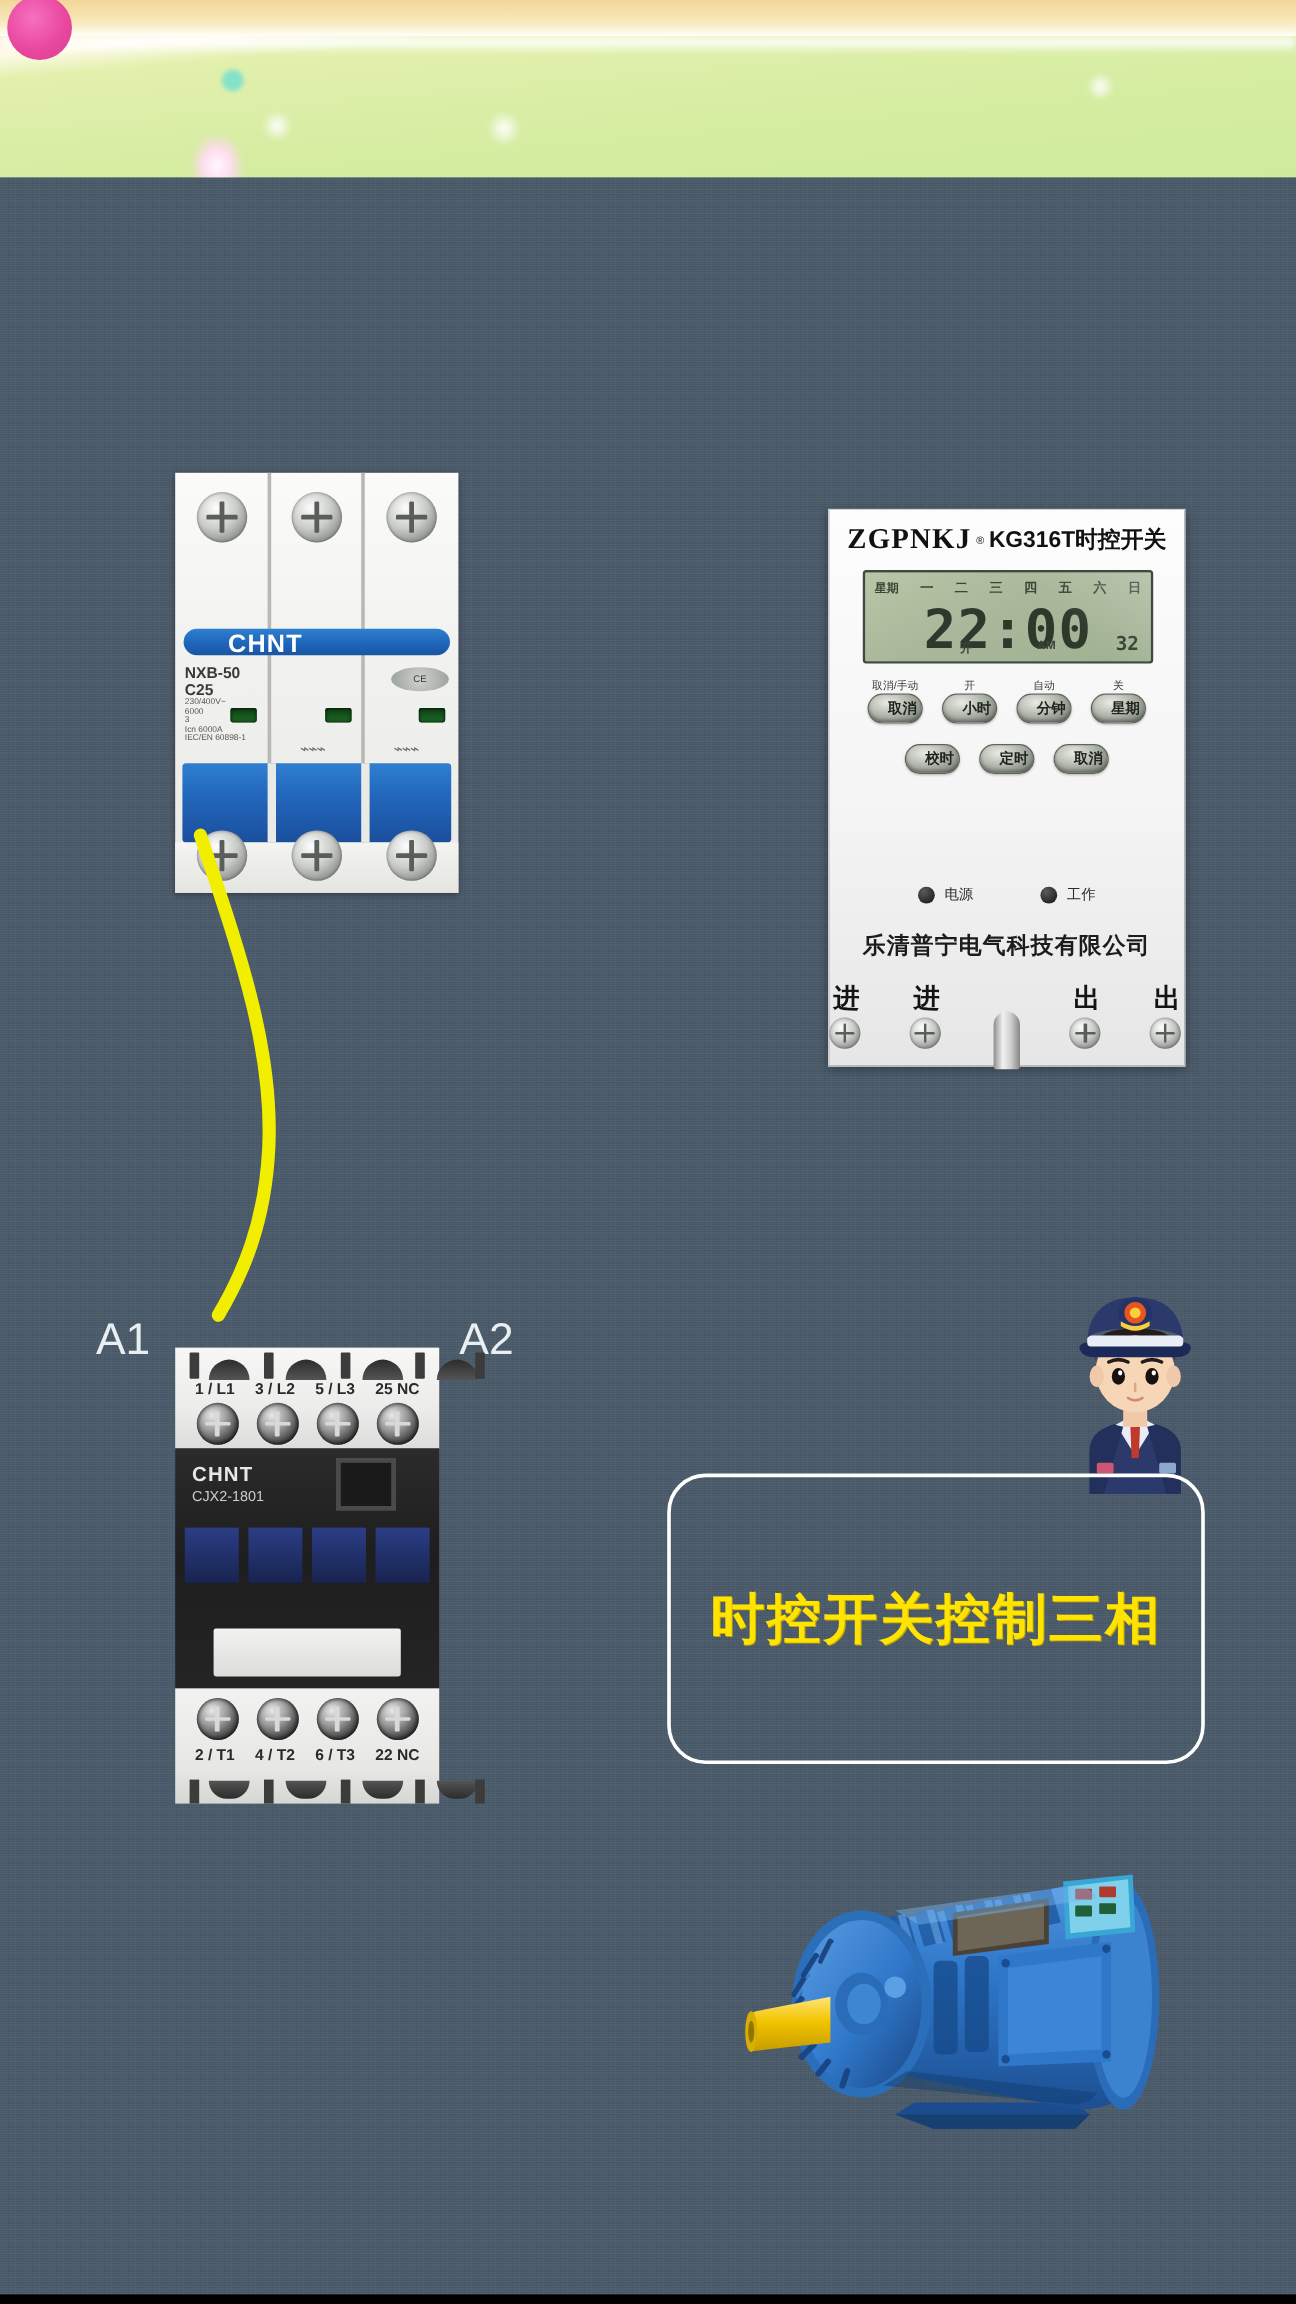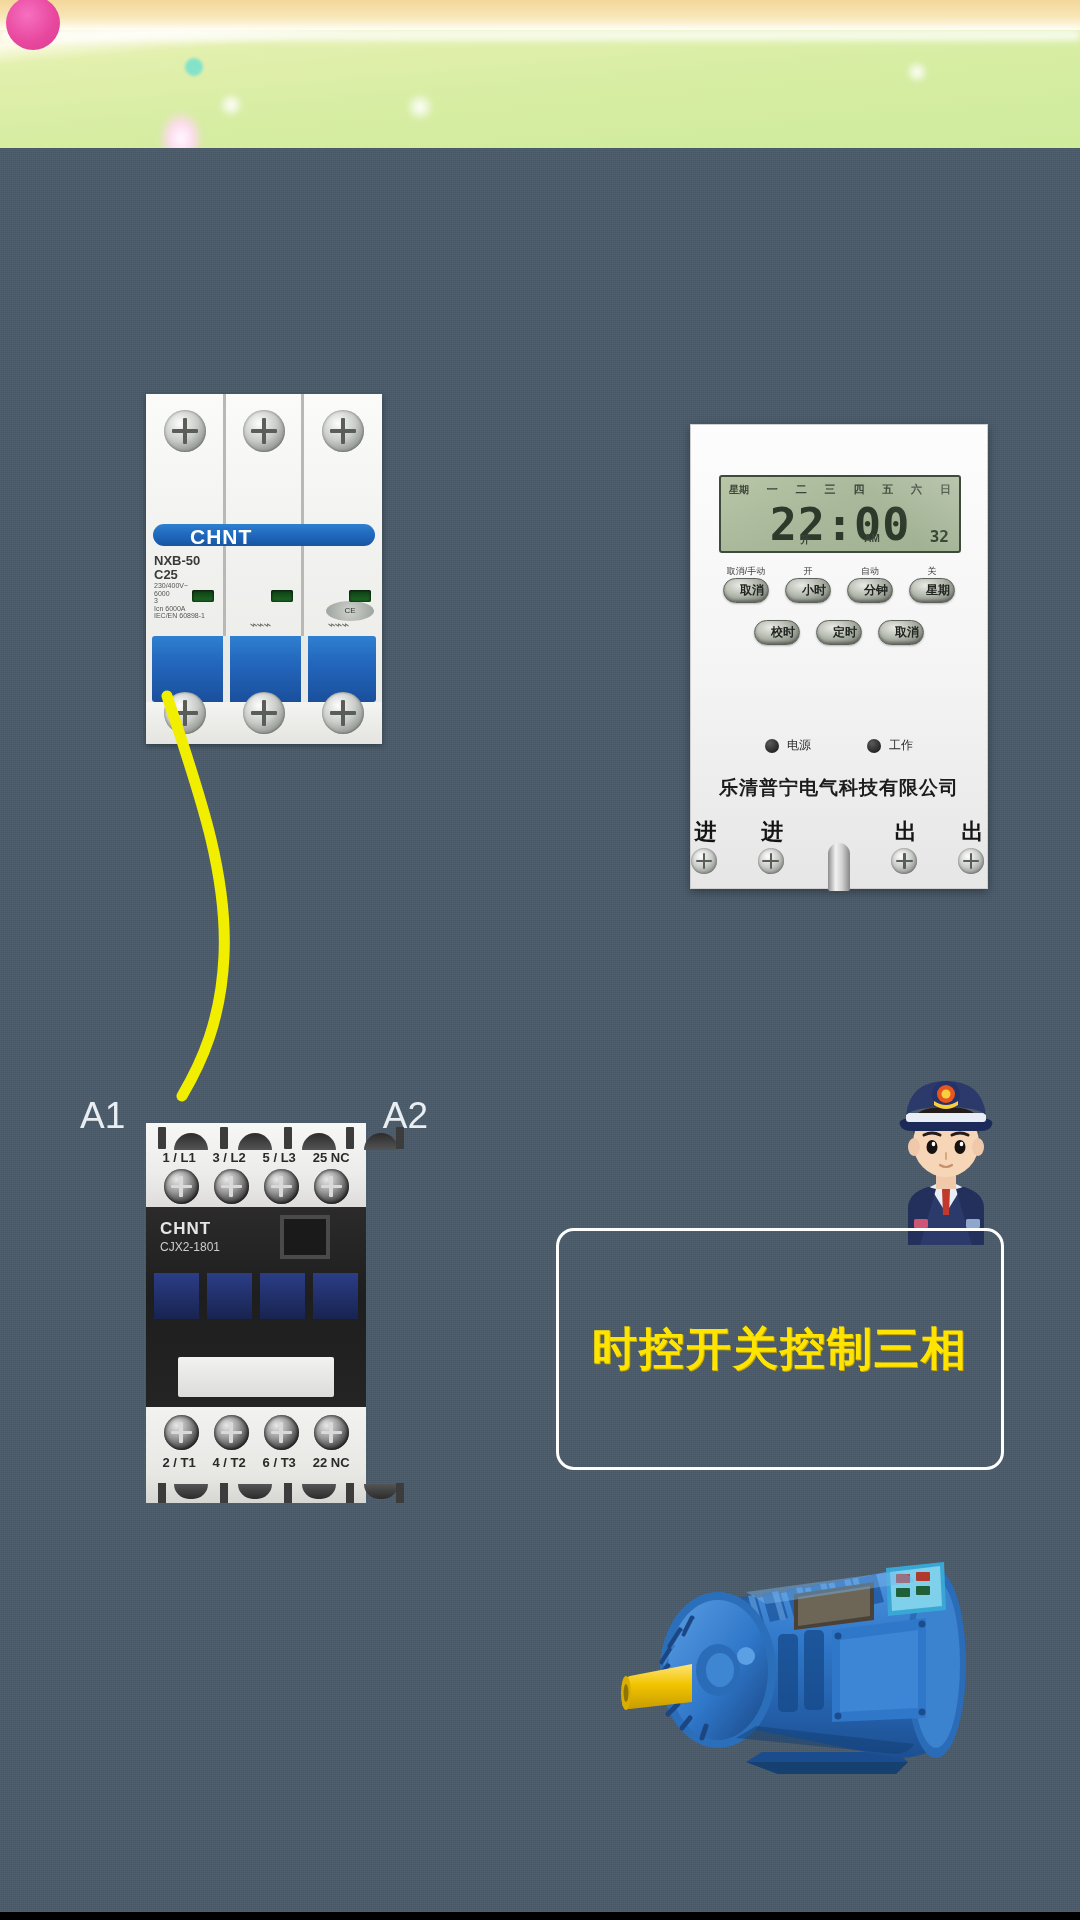--- a/index.html
+++ b/index.html
@@ -100,21 +100,21 @@
     color:#ffffff; font-size:21px; font-weight:bold; letter-spacing:1px;
     font-family:"Liberation Sans", sans-serif;
   }
   .mcb-txt {
     position:absolute; left:8px; top:160px; color:#3a3a3a; line-height:1.08;
     font-size:13px; font-weight:bold; font-family:"Liberation Sans", sans-serif;
   }
   .mcb-txt .sm { font-size:7px; font-weight:normal; color:#555; display:block; }
   .mcb-ce { position:absolute; right:8px; top:162px; width:48px; height:20px;
             border-radius:50%; background:radial-gradient(circle,#cfd2ce,#9aa09a);
-            font-size:8px; color:#333; text-align:center; line-height:20px;margin-top:45px; }
+            font-size:8px; color:#333; text-align:center; line-height:20px; }
   .mcb-window { position:absolute; width:22px; height:12px; top:196px; border-radius:2px;
                 background: linear-gradient(180deg,#0e3d14,#1d6b24); box-shadow: inset 0 0 3px #000; }
   .mcb-marks { position:absolute; bottom:112px; font-size:13px; color:#6d6f6a; letter-spacing:-1px; }
   .mcb-toggle {
     position:absolute; left:6px; right:6px; bottom:42px; height:66px;
     background: linear-gradient(180deg,#2f7fd0 0%, #2367bd 40%, #1a4f9c 100%);
     border-radius:3px;
   }
   .mcb-toggle-slot { position:absolute; top:0; bottom:0; width:7px; background:#e9e9e6; }
   .mcb-lowerplate { position:absolute; left:0; right:0; bottom:0; height:42px;
@@ -242,21 +242,21 @@
              font-family:"Liberation Sans", sans-serif; }
   .term-a2 { position:absolute; right:-62px; top:-28px; color:#e9eef2; font-size:37px;
              font-family:"Liberation Sans", sans-serif; }
 
   
   #officer { position:absolute; left:880px; top:915px; width:132px; height:182px; }
 
   
   #titlebox {
     position:absolute; left:556px; top:1080px; width:448px; height:242px;
-    border:3px solid #ffffff; border-radius:18px;
+    border:3px solid #ffffff; border-radius:32px;
     display:flex; flex-direction:column; align-items:center; justify-content:center;
     gap:10px;
   }
   .title-line {
     color:#ffe400; font-size:45px; font-weight:bold; letter-spacing:2px;
     font-family:"DejaVu Sans", sans-serif; line-height:1.12;
     text-shadow: 1px 1px 0 #c9a900;
   }
 
   
@@ -323,20 +323,25 @@
         <div class="screw mcb-botscrew" style="left:97px; bottom:10px;"></div>
         <div class="screw mcb-botscrew" style="left:176px; bottom:10px;"></div>
       </div>
     </div>
 
     <svg id="wire" viewBox="0 0 220 420">
       <path d="M 47 8 C 76 96, 108 182, 104 268 C 101 332, 82 374, 62 408" stroke="#f2ee00" stroke-width="11" fill="none" stroke-linecap="round"></path>
     </svg>
 
     <div id="timer">
+      <div class="tm-head">
+        <span class="tm-brand">ZGPNKJ</span>
+        <span class="tm-reg">®</span>
+        <span class="tm-model">KG316T时控开关</span>
+      </div>
 
       <div class="tm-lcd">
         <div class="lcd-days">
           <span class="lbl">星期</span>
           <span>一</span>
           <span>二</span>
           <span>三</span>
           <span>四</span>
           <span>五</span>
           <span>六</span>

